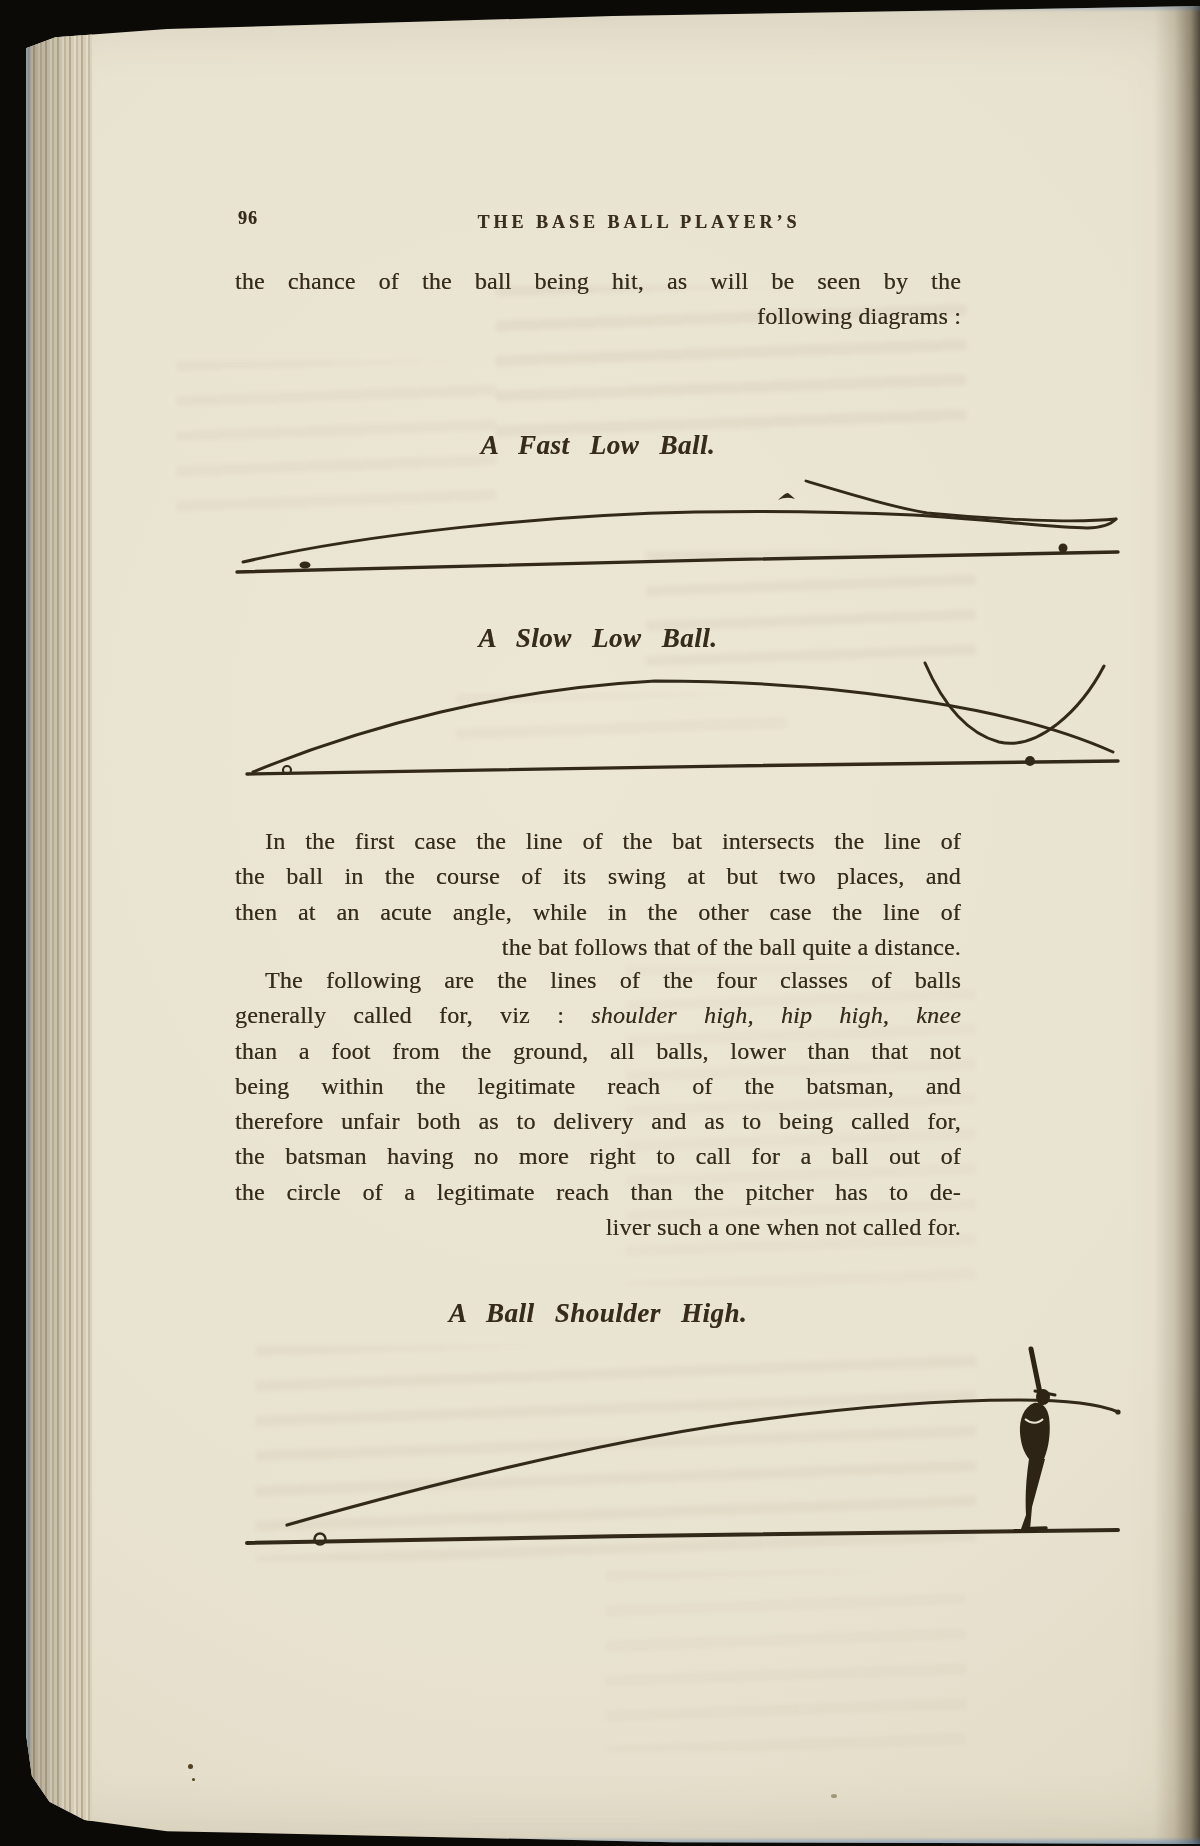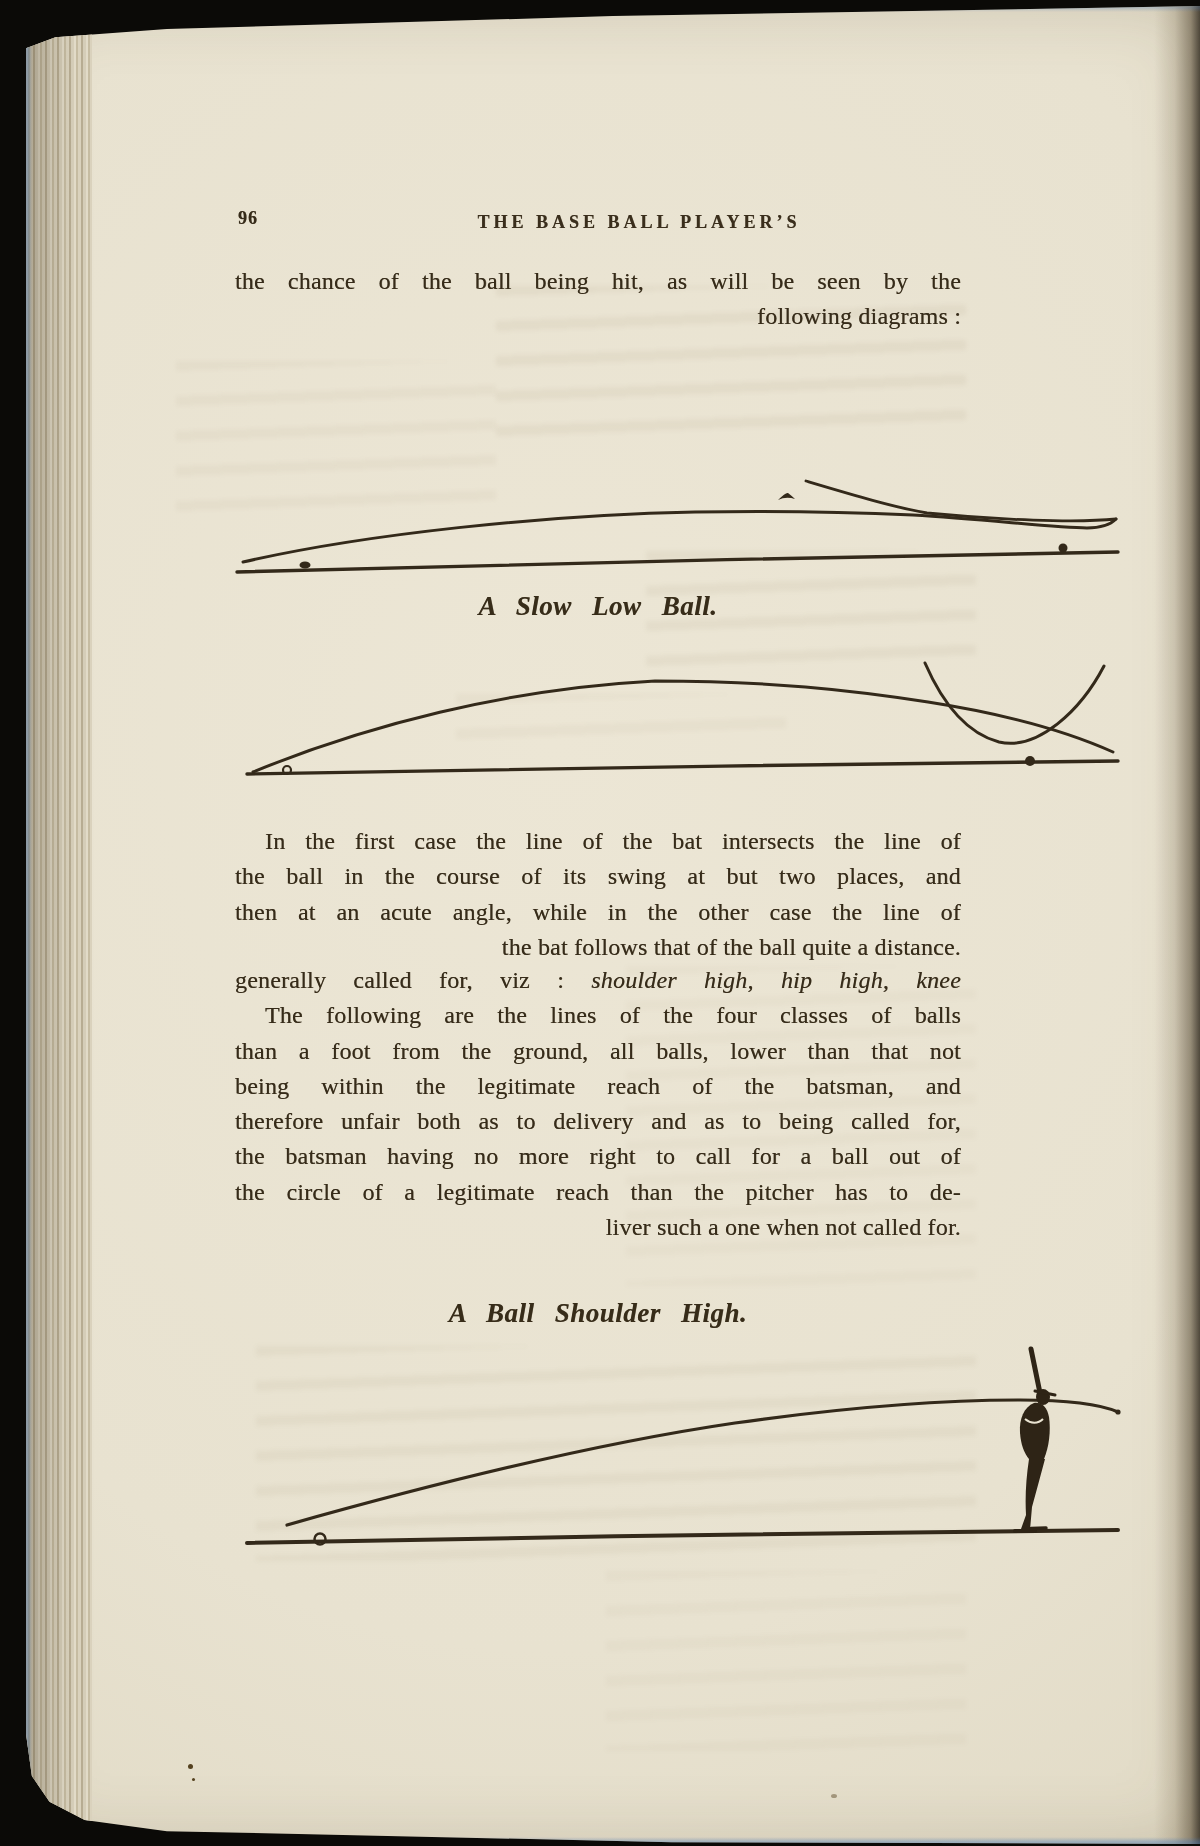--- a/index.html
+++ b/index.html
@@ -92,48 +92,49 @@
   <div class="ghost" style="left:580px;top:1565px;width:360px;height:180px;opacity:.25"></div>
 
   <div class="pageno">96</div>
   <div class="runhead">THE BASE BALL PLAYER’S</div>
 
   <div class="textcol" style="top:258px">
     <div class="line j"><span>the chance of the ball being hit, as will be seen by the</span></div>
     <div class="line"><span>following diagrams :</span></div>
   </div>
 
+  <div class="figtitle" style="top:424px">A Fast Low Ball.</div>
   <svg class="diagram" style="left:199px;top:462px" width="910" height="145" viewBox="0 0 910 145">
     <path class="ln" d="M 12 104 C 260 96 620 89 893 84" stroke-width="3.4"></path>
     <ellipse cx="80" cy="97" rx="5.5" ry="3.6" fill="#33291a"></ellipse>
     <path class="ln" d="M 18 94 C 140 66 320 47 470 44 C 580 42 645 45 688 47 C 760 51 830 60 862 60 C 877 60 886 56 891 51" stroke-width="3"></path>
     <path class="ln" d="M 581 13 C 628 27 668 39 702 45 C 772 52 852 55 891 51" stroke-width="2.8"></path>
     <path d="M 553 32 Q 561 24 563 25 Q 567 28 570 31 Q 561 28 553 32 Z" fill="#33291a"></path>
     <circle cx="838" cy="80" r="4.5" fill="#33291a"></circle>
   </svg>
 
-  <div class="figtitle" style="top:585px">A Slow Low Ball.</div>
+  <div class="figtitle" style="top:617px">A Slow Low Ball.</div>
   <svg class="diagram" style="left:199px;top:634px" width="910" height="160" viewBox="0 0 910 160">
     <path class="ln" d="M 22 134 C 280 129 620 124 893 121" stroke-width="3.4"></path>
     <circle cx="62" cy="130" r="4" fill="none" stroke="#33291a" stroke-width="2.2"></circle>
     <path class="ln" d="M 28 132 C 140 86 280 49 430 41 C 545 41 625 50 703 62 C 793 76 848 94 888 112" stroke-width="3"></path>
     <path class="ln" d="M 700 23 C 717 62 740 93 774 102 C 813 111 856 70 879 26" stroke-width="3"></path>
     <circle cx="805" cy="121" r="5" fill="#33291a"></circle>
   </svg>
 
   <div class="textcol" style="top:818px">
     <div class="line j indent"><span>In the first case the line of the bat intersects the line of</span></div>
     <div class="line j"><span>the ball in the course of its swing at but two places, and</span></div>
     <div class="line j"><span>then at an acute angle, while in the other case the line of</span></div>
     <div class="line"><span>the bat follows that of the ball quite a distance.</span></div>
   </div>
 
   <div class="textcol" style="top:957px">
+    <div class="line j indent"><span>The following are the lines of the four classes of balls</span></div>
     <div class="line j"><span>generally called for, viz : </span><span class="it">shoulder high,</span><span> </span><span class="it">hip high,</span><span> </span><span class="it">knee</span></div>
-    <div class="line j indent"><span>The following are the lines of the four classes of balls</span></div>
     <div class="line j"><span>than a foot from the ground, all balls, lower than that not</span></div>
     <div class="line j"><span>being within the legitimate reach of the batsman, and</span></div>
     <div class="line j"><span>therefore unfair both as to delivery and as to being called for,</span></div>
     <div class="line j"><span>the batsman having no more right to call for a ball out of</span></div>
     <div class="line j"><span>the circle of a legitimate reach than the pitcher has to de-</span></div>
     <div class="line"><span>liver such a one when not called for.</span></div>
   </div>
 
   <div class="figtitle" style="top:1292px">A Ball Shoulder High.</div>
   <svg class="diagram" style="left:199px;top:1329px" width="910" height="230" viewBox="0 0 910 230">

